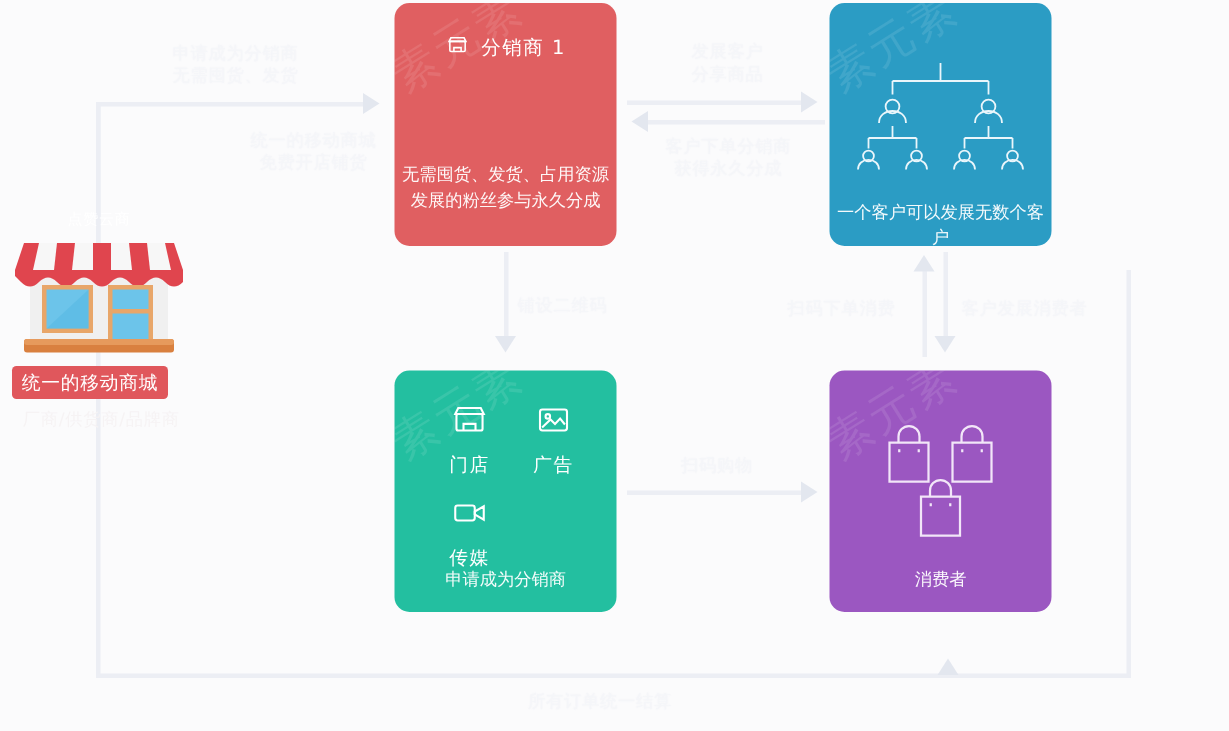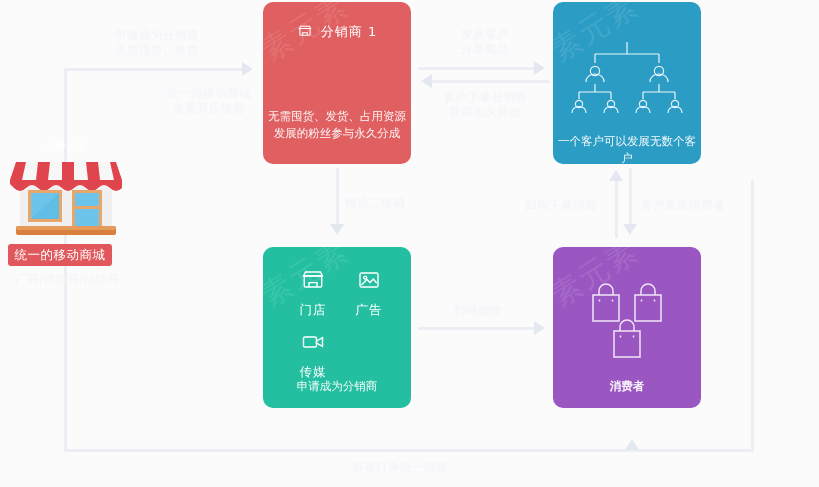--- a/index.html
+++ b/index.html
@@ -399,18 +399,18 @@
         </g>
 
         <g>
           <path d="M61 58 h26 v26 h-26 Z"></path>
           <path d="M67 58 v-4 a7 7 0 0 1 14 0 v4"></path>
           <path d="M67.5 62.5 v2 M80.5 62.5 v2"></path>
         </g>
       </svg>
     </div>
 
-    <div class="card-foot" style="top:131px;font-weight:bold;">
+    <div class="card-foot" style="top:131px;">
       <div>消费者</div>
     </div>
   </div>
 
 </div>
 
 </body></html>

